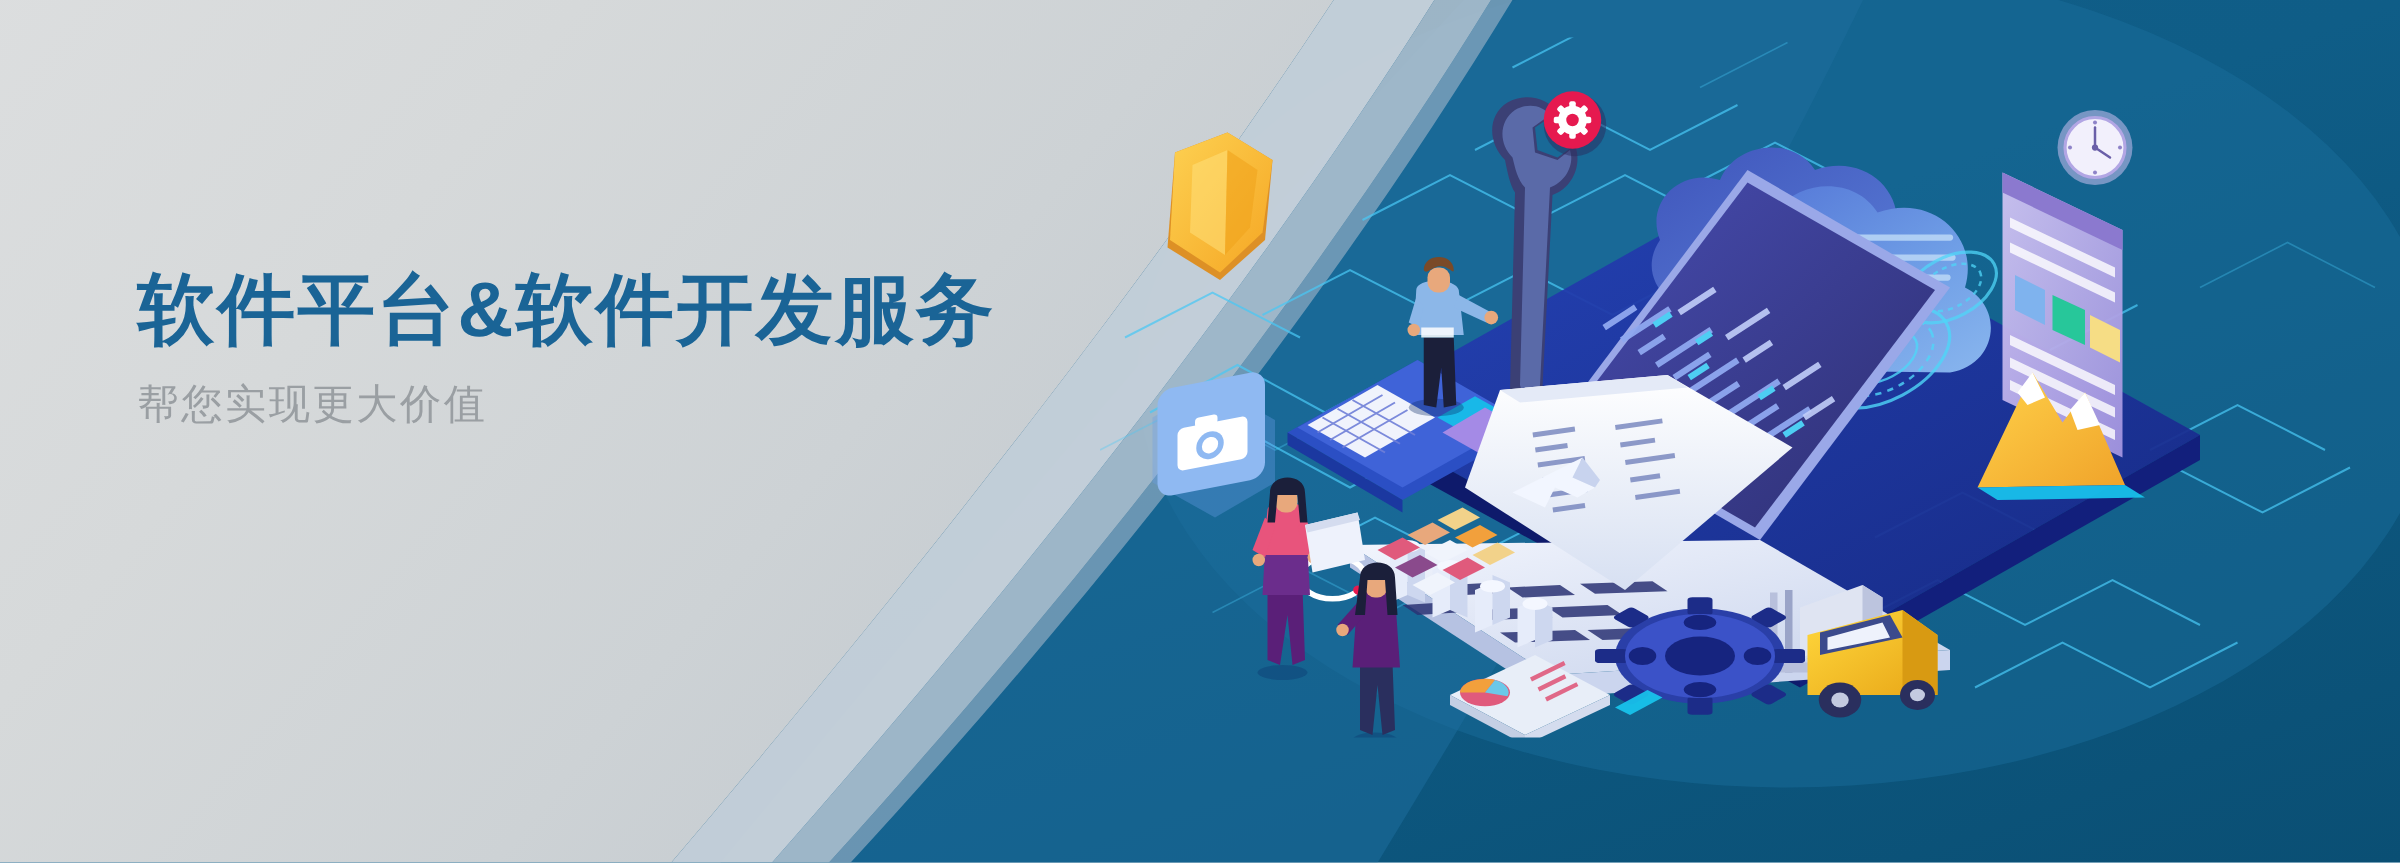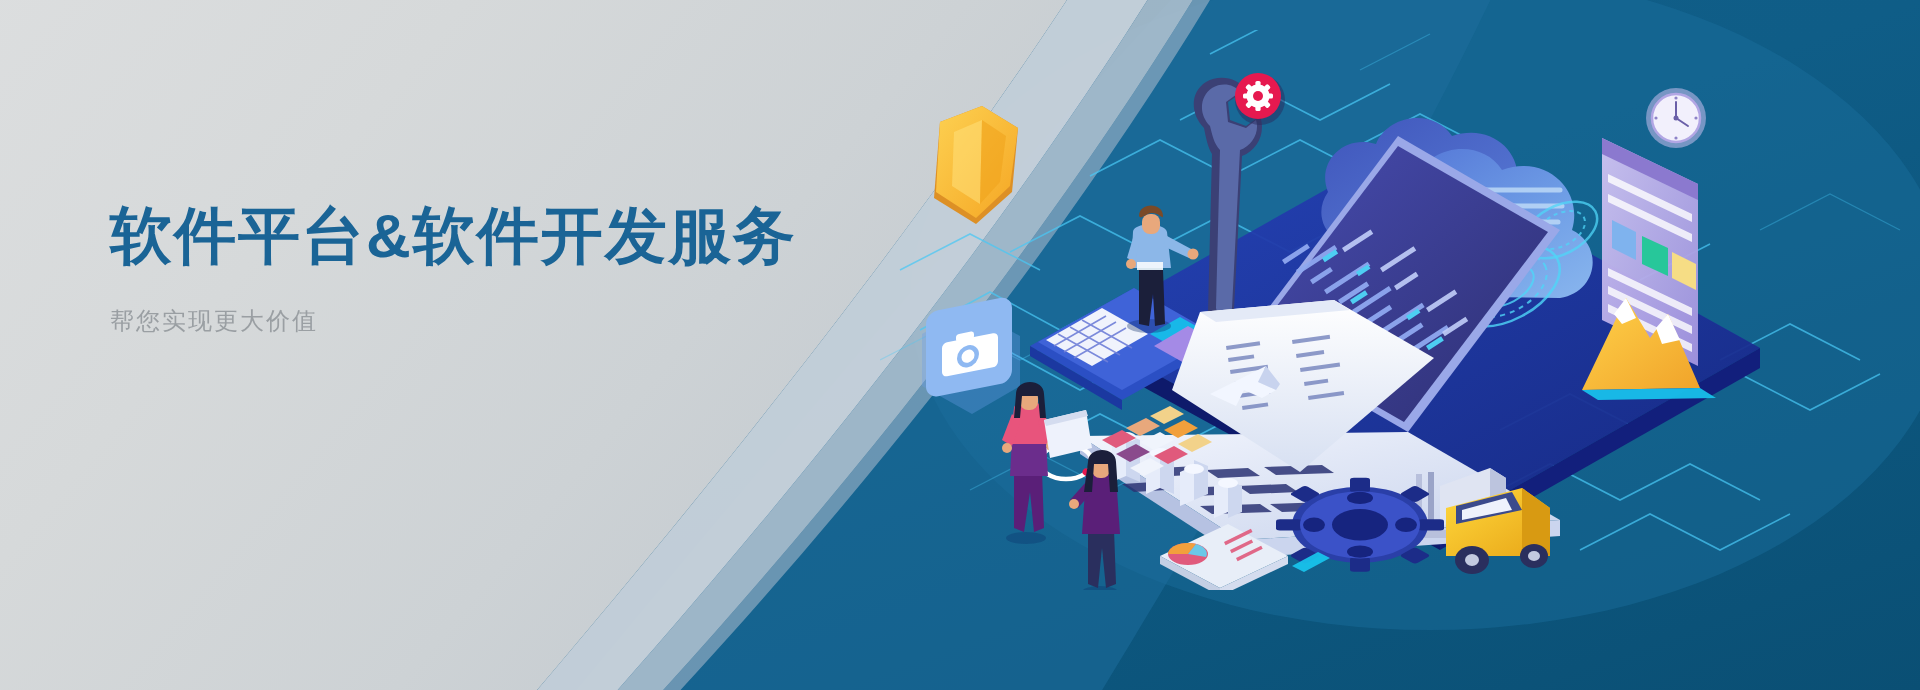--- a/index.html
+++ b/index.html
@@ -15,35 +15,35 @@
   }
 
   
   .bg-layer { position:absolute; inset:0; }
   .bg-svg { position:absolute; inset:0; width:1920px; height:690px; display:block; }
 
   
   .text-block {
     position:absolute;
     left:110px;
-    top:200px;
+    top:213px;
     width:820px;
     z-index:40;
   }
   .headline {
     font-size:62px;
     font-weight:700;
     letter-spacing:2px;
     color:#1a6496;
     line-height:1.15;
     white-space:nowrap;
   }
   .subhead {
-    margin-top:34px;
-    font-size:24px;
+    margin-top:18px;
+    font-size:33px;
     font-weight:400;
     letter-spacing:2px;
     color:#9a9fa3;
     line-height:1.3;
   }
 
   
   .illus { position:absolute; left:880px; top:30px; width:1040px; height:560px; z-index:30; }
   .illus svg { display:block; width:100%; height:100%; }
 </style>

